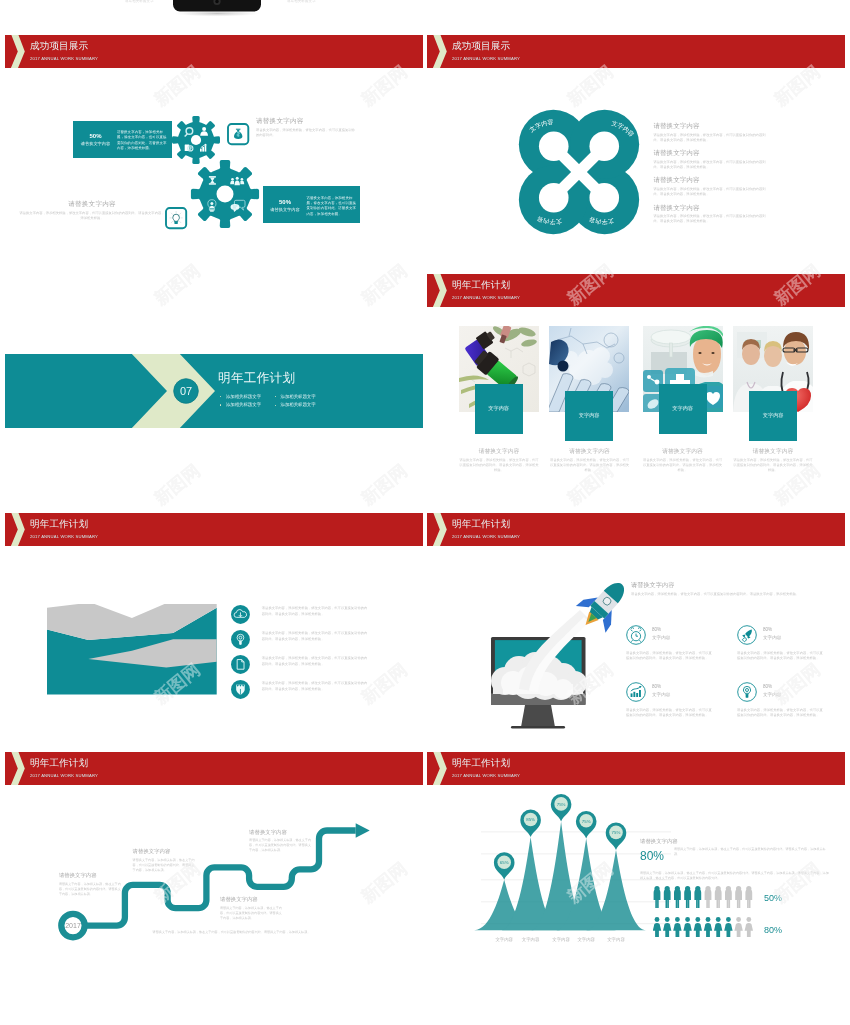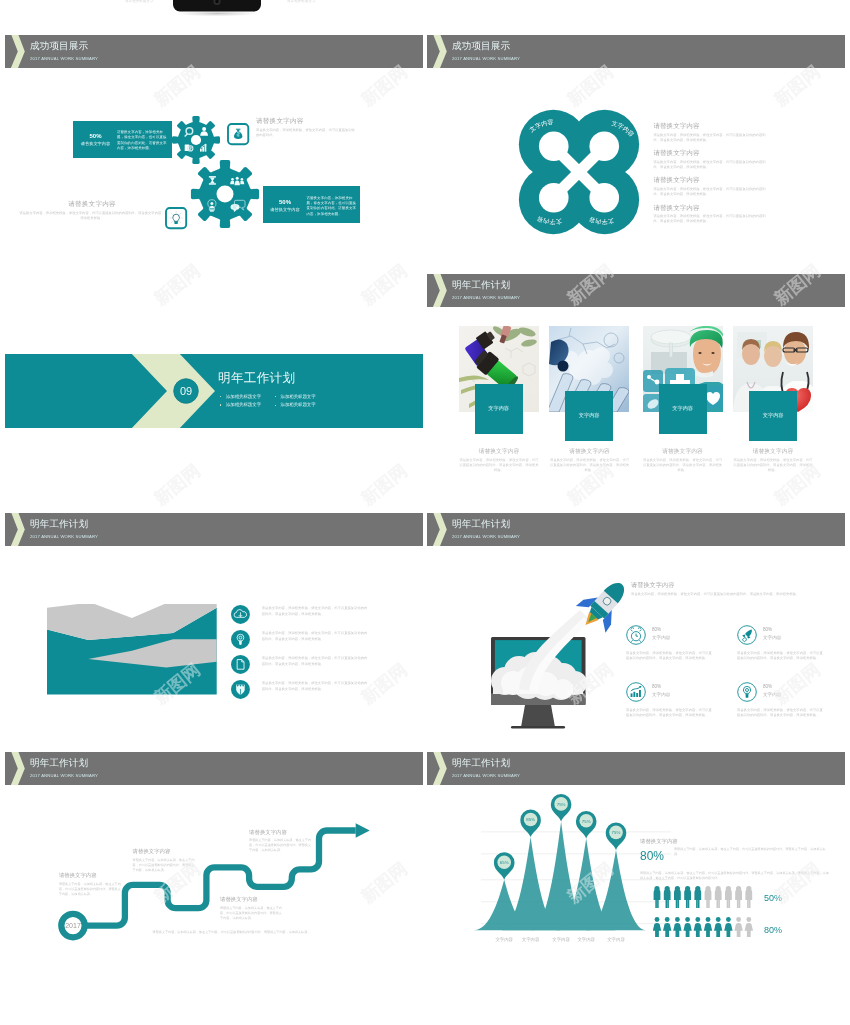--- a/index.html
+++ b/index.html
@@ -1,21 +1,21 @@
 <!DOCTYPE html>
 <html><head>
 <meta charset="utf-8">
 <style>
   html,body{margin:0;padding:0;}
   body{width:850px;height:1025px;background:#fff;font-family:"Liberation Sans","DejaVu Sans",sans-serif;overflow:hidden;position:relative;}
   .page{position:absolute;left:0;top:0;width:850px;height:1025px;background:#fff;}
   .slide{position:absolute;overflow:hidden;}
 
   
-  .hdr{position:absolute;left:0;top:0;width:418px;height:33px;background:#737373;}
+  .hdr{position:absolute;left:0;top:0;width:418px;height:33px;background:#b91c1c;}
   .hdr > svg{position:absolute;left:0;top:0;}
   .hdr .t1{position:absolute;left:25px;top:5px;font-size:9.6px;color:#e9f7f8;letter-spacing:.1px;line-height:12px;}
   .hdr .t2{position:absolute;left:25px;top:19.5px;font-size:4.2px;color:#cfe7ea;letter-spacing:.18px;line-height:7px;}
 
   
   .wmlayer{position:absolute;left:0;top:0;width:850px;height:1025px;pointer-events:none;z-index:50;overflow:hidden;}
   .wmlayer.under{z-index:0;}
   .wm{position:absolute;pointer-events:none;transform:rotate(-39deg);transform-origin:left top;
       color:rgba(255,255,255,0.42);font-size:17.5px;font-weight:bold;white-space:nowrap;line-height:18px;
       font-family:"DejaVu Sans","Liberation Sans",sans-serif;}
@@ -242,21 +242,21 @@
   </div>
 </div>
 
 <div class="slide" style="left:5px;top:354px;width:418px;height:74px;background:#0e8c95;">
   <svg style="position:absolute;left:0;top:0;" width="418" height="74" viewBox="0 0 418 74">
     <path d="M125 -2 H173 L210 37 L173 76 H125 L162 37 Z" fill="#dfe9c8"></path>
   </svg>
   <svg style="position:absolute;left:168px;top:24px;" width="26" height="26" viewBox="0 0 26 26">
     <circle cx="13" cy="13" r="12.3" fill="#0e8c95" stroke="#0b7e86" stroke-width="0.8"></circle>
   </svg>
-  <div class="b" style="left:168px;top:30.5px;width:26px;text-align:center;font-size:11px;color:#eaf6f7;line-height:12px;">09</div>
+  <div class="b" style="left:168px;top:30.5px;width:26px;text-align:center;font-size:11px;color:#eaf6f7;line-height:12px;">07</div>
   <div class="b" style="left:213px;top:17px;font-size:12.6px;color:#eaf6f7;letter-spacing:0.3px;line-height:14px;">明年工作计划</div>
   <div class="b" style="left:214.5px;top:38.5px;width:180px;">
     <div style="position:relative;height:8.7px;">
       <span style="position:absolute;left:0;top:3.2px;width:1.5px;height:1.5px;background:#dfe9c8;border-radius:50%;"></span>
       <span style="position:absolute;left:6.4px;top:0;font-size:4.4px;color:#eaf6f7;line-height:8px;">添加相关标题文字</span>
       <span style="position:absolute;left:55.2px;top:3.4px;width:1.5px;height:1.5px;background:#dfe9c8;border-radius:50%;"></span>
       <span style="position:absolute;left:61px;top:0;font-size:4.4px;color:#eaf6f7;line-height:8px;">添加相关标题文字</span>
     </div>
     <div style="position:relative;height:8.7px;">
       <span style="position:absolute;left:0;top:3.2px;width:1.5px;height:1.5px;background:#dfe9c8;border-radius:50%;"></span>

